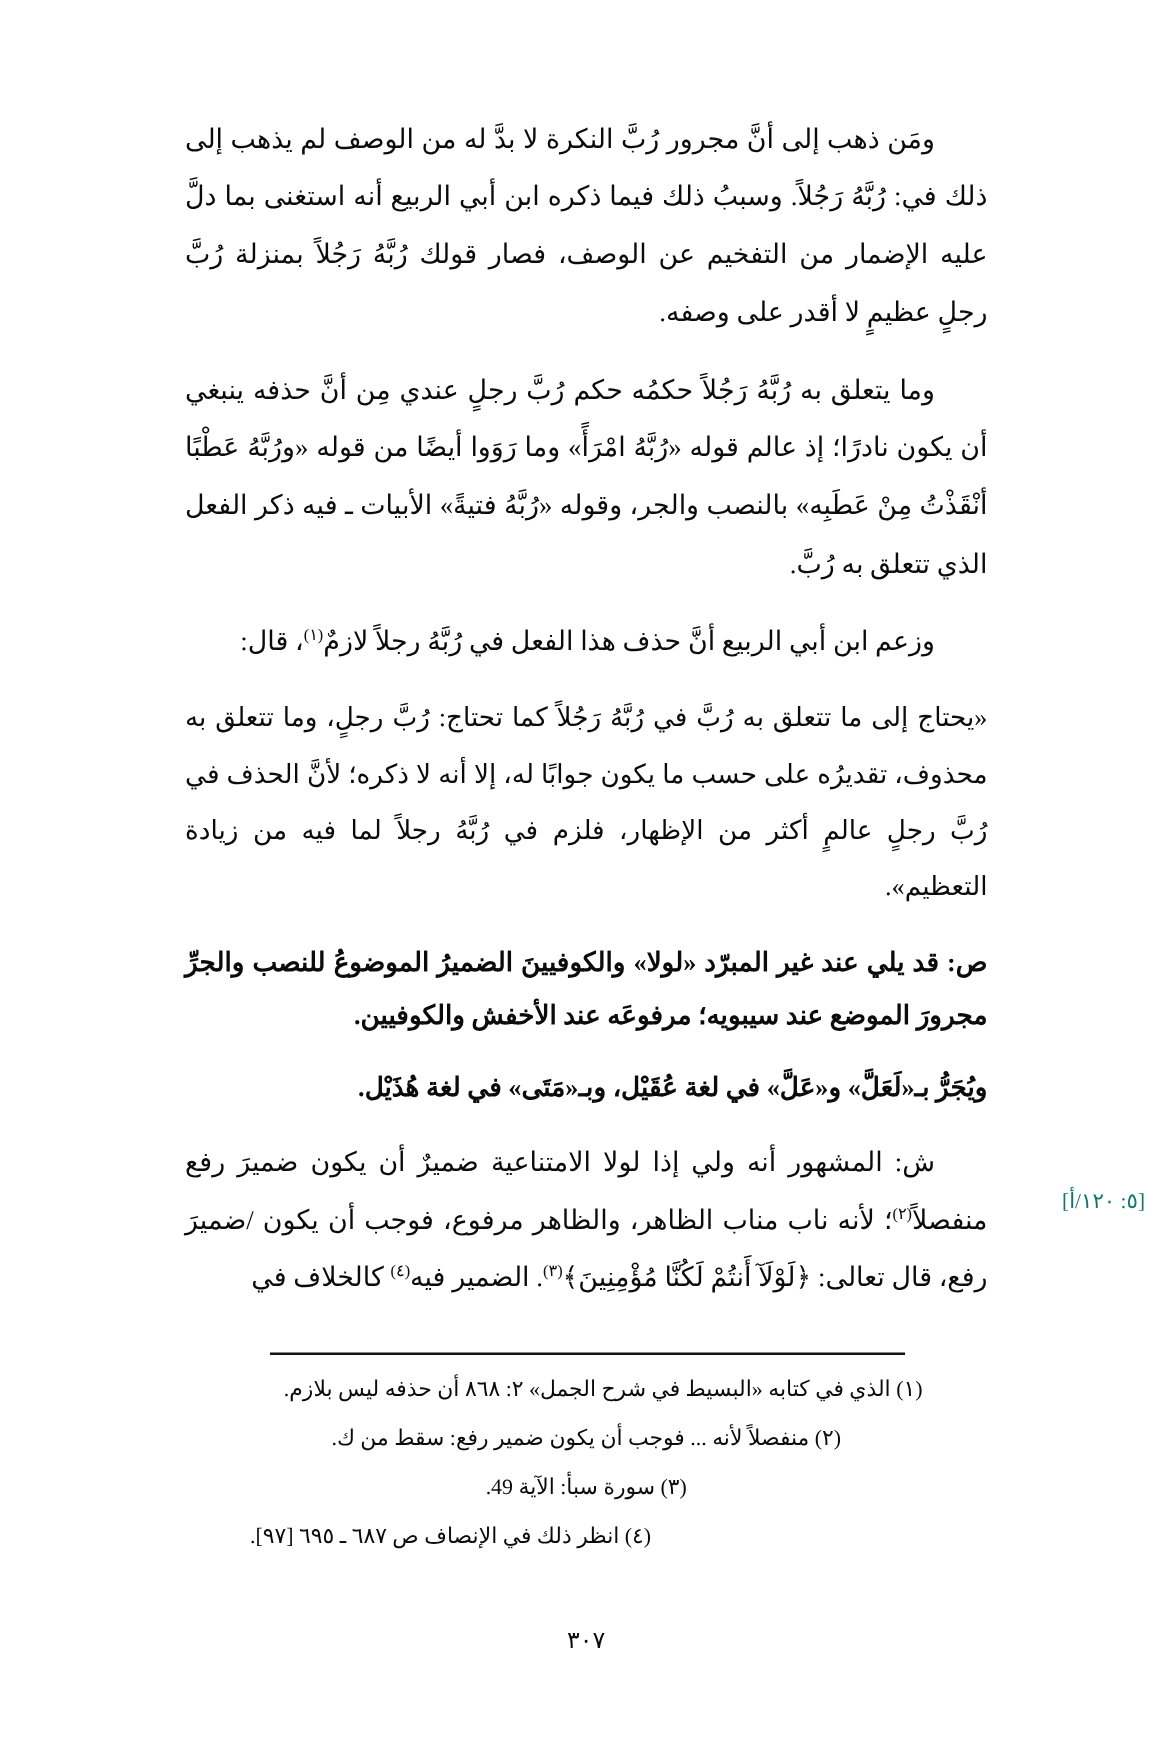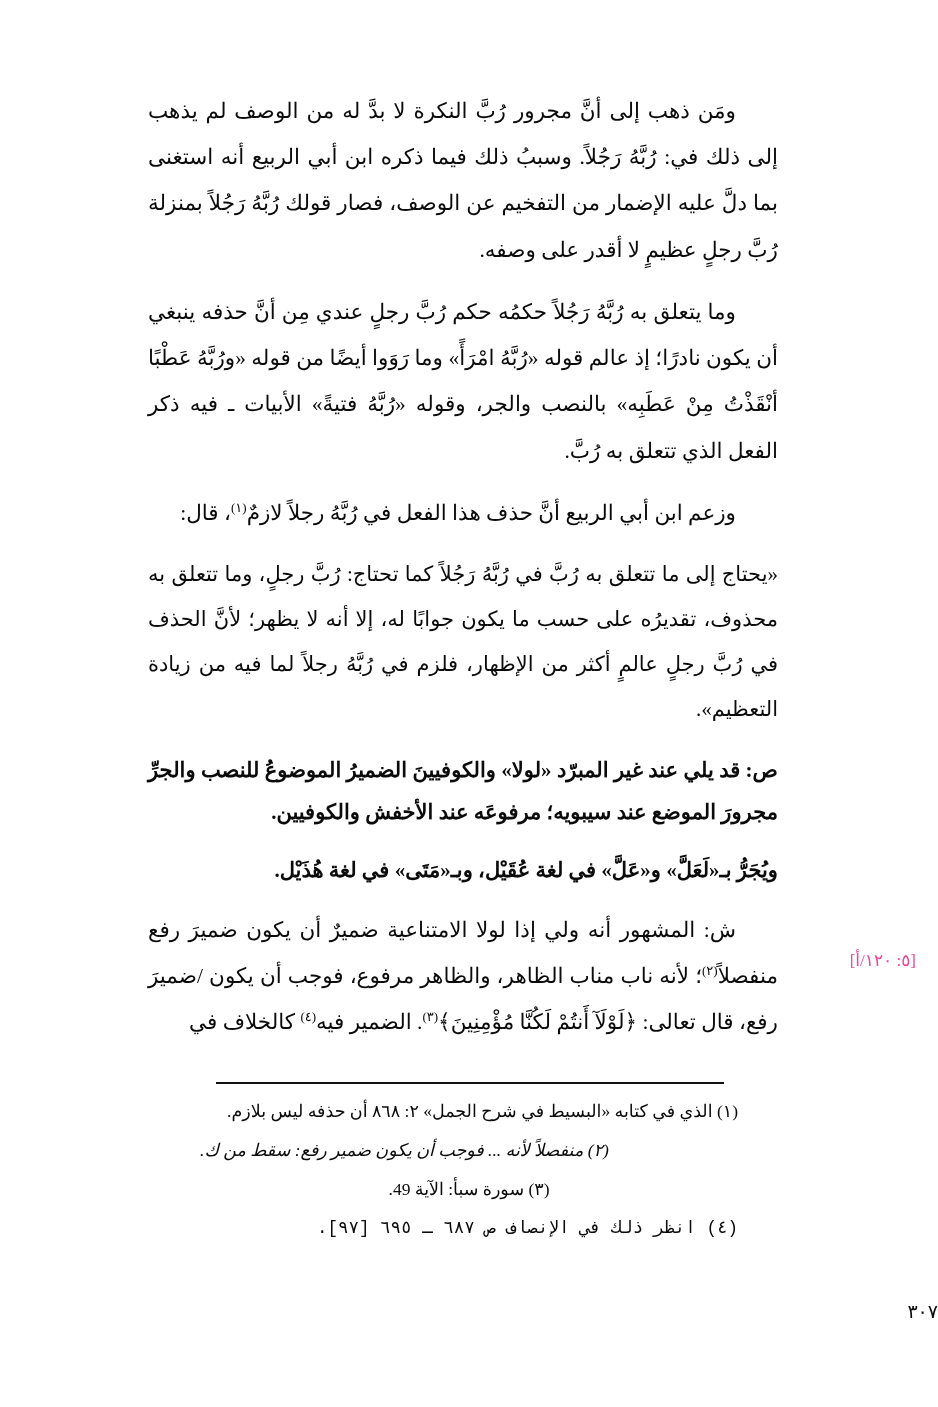--- a/index.html
+++ b/index.html
@@ -18,21 +18,21 @@
 
   .page {
     position: absolute;
     inset: 0;
     padding: 0;
   }
 
   .content {
     position: absolute;
     top: 88px;
-    right: 160px;
+    right: 148px;
     left: 148px;
     direction: rtl;
     text-align: justify;
   }
 
   .para {
     font-size: 21.5px;
     line-height: 2.15;
     margin: 0 0 16px 0;
     text-align: justify;
@@ -66,21 +66,21 @@
   }
 
   .marginal-note {
     position: absolute;
     top: 950px;
     right: 22px;
     font-size: 17px;
     line-height: 1.3;
     direction: rtl;
     white-space: nowrap;
-    color: #ec4899;
+    color: #0f766e;
   }
 
   .footnote-rule {
     position: absolute;
     top: 1082px;
     right: 214px;
     width: 508px;
     height: 1.6px;
     background: #111;
   }
@@ -93,47 +93,48 @@
     direction: rtl;
   }
 
   .footnote {
     font-size: 17.5px;
     line-height: 1.55;
     margin: 0 0 12px 0;
     text-align: right;
   }
 
-  .footnote.ff2 { text-align: left; font-style: italic; }
+  .footnote.ff2 { text-align: center; }
   .footnote.ff3 { text-align: center; }
-  .footnote.ff4 { text-align: right; font-family: Liberation Mono, monospace; }
+  .footnote.ff4 { text-align: left; }
 
   .page-number {
     position: absolute;
     top: 1300px;
     left: 0;
     right: 0;
+    text-align: center;
     font-size: 19px;
     letter-spacing: 1px;
   }
 </style>
 </head>
 <body>
 
 <div class="page">
 
   <div class="content">
 
     <p class="para indent">ومَن ذهب إلى أنَّ مجرور رُبَّ النكرة لا بدَّ له من الوصف لم يذهب إلى ذلك في: رُبَّهُ رَجُلاً. وسببُ ذلك فيما ذكره ابن أبي الربيع أنه استغنى بما دلَّ عليه الإضمار من التفخيم عن الوصف، فصار قولك رُبَّهُ رَجُلاً بمنزلة رُبَّ رجلٍ عظيمٍ لا أقدر على وصفه.</p>
 
     <p class="para indent">وما يتعلق به رُبَّهُ رَجُلاً حكمُه حكم رُبَّ رجلٍ عندي مِن أنَّ حذفه ينبغي أن يكون نادرًا؛ إذ عالم قوله «رُبَّهُ امْرَأً» وما رَوَوا أيضًا من قوله «ورُبَّهُ عَطْبًا أنْقَذْتُ مِنْ عَطَبِه» بالنصب والجر، وقوله «رُبَّهُ فتيةً» الأبيات ـ فيه ذكر الفعل الذي تتعلق به رُبَّ.</p>
 
     <p class="para indent"><span>وزعم ابن أبي الربيع أنَّ حذف هذا الفعل في رُبَّهُ رجلاً لازمٌ</span><sup class="fn">(١)</sup><span>، قال:</span></p>
 
-    <p class="para quote">«يحتاج إلى ما تتعلق به رُبَّ في رُبَّهُ رَجُلاً كما تحتاج: رُبَّ رجلٍ، وما تتعلق به محذوف، تقديرُه على حسب ما يكون جوابًا له، إلا أنه لا يظهر؛ لأنَّ الحذف في رُبَّ رجلٍ عالمٍ أكثر من الإظهار، فلزم في رُبَّهُ رجلاً لما فيه من زيادة التعظيم».</p>
+    <p class="para quote">«يحتاج إلى ما تتعلق به رُبَّ في رُبَّهُ رَجُلاً كما تحتاج: رُبَّ رجلٍ، وما تتعلق به محذوف، تقديرُه على حسب ما يكون جوابًا له، إلا أنه لا ذكره؛ لأنَّ الحذف في رُبَّ رجلٍ عالمٍ أكثر من الإظهار، فلزم في رُبَّهُ رجلاً لما فيه من زيادة التعظيم».</p>
 
     <p class="para bold">ص: قد يلي عند غير المبرّد «لولا» والكوفيينَ الضميرُ الموضوعُ للنصب والجرِّ مجرورَ الموضع عند سيبويه؛ مرفوعَه عند الأخفش والكوفيين.</p>
 
     <p class="para bold center-ish">ويُجَرُّ بـ«لَعَلَّ» و«عَلَّ» في لغة عُقَيْل، وبـ«مَتَى» في لغة هُذَيْل.</p>
 
     <p class="para indent"><span>ش: المشهور أنه ولي إذا لولا الامتناعية ضميرٌ أن يكون ضميرَ رفع منفصلاً</span><sup class="fn">(٢)</sup><span>؛ لأنه ناب مناب الظاهر، والظاهر مرفوع، فوجب أن يكون /ضميرَ رفع، قال تعالى: ﴿لَوْلَآ أَنتُمْ لَكُنَّا مُؤْمِنِينَ﴾</span><sup class="fn">(٣)</sup><span>. الضمير فيه</span><sup class="fn">(٤)</sup><span> كالخلاف في</span></p>
 
   </div>
 
   <div class="marginal-note">[٥: ١٢٠/أ]</div>

